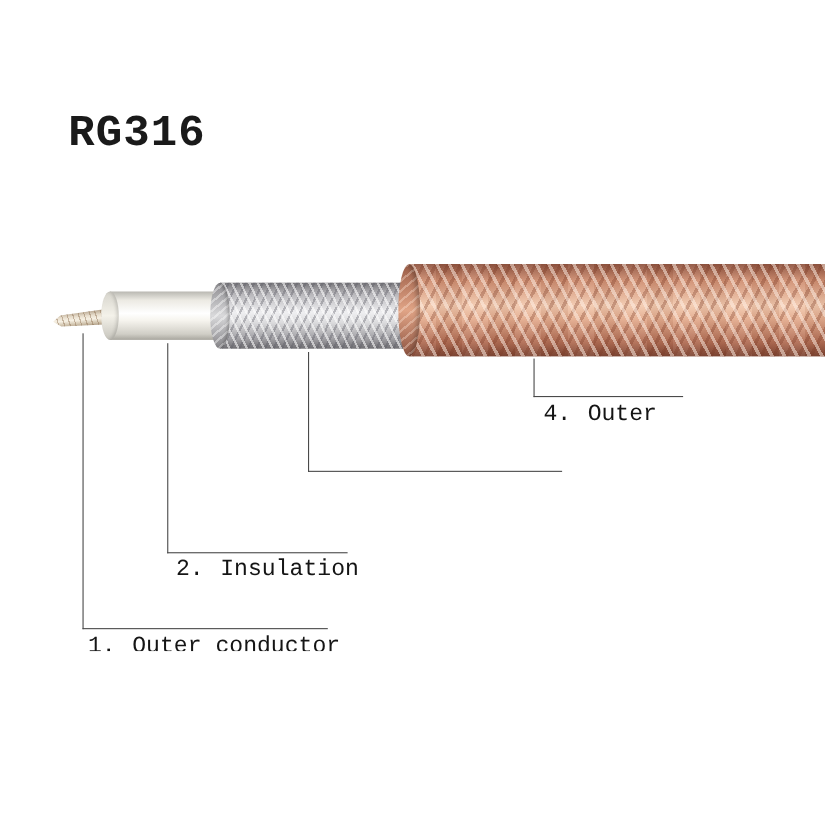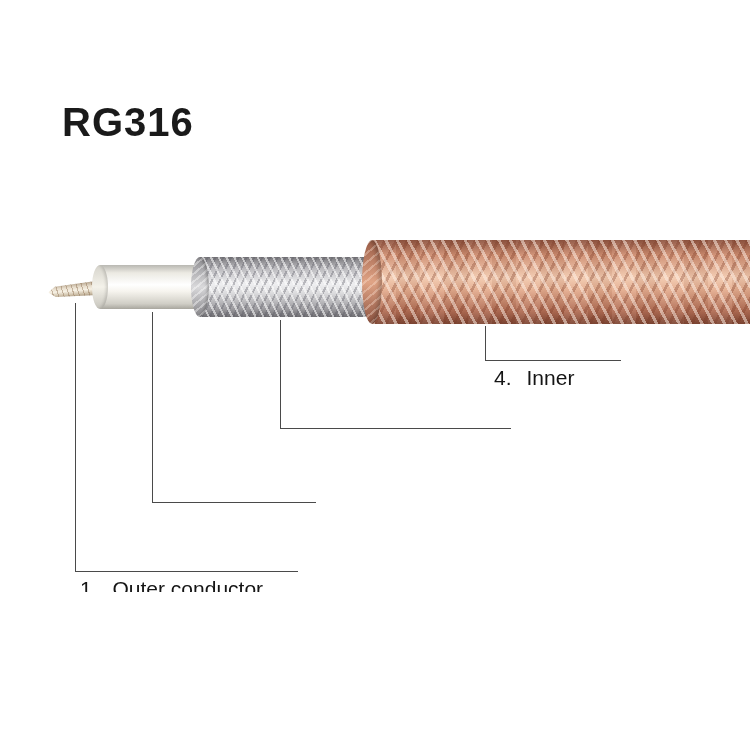--- a/index.html
+++ b/index.html
@@ -6,21 +6,21 @@
     margin: 0;
     padding: 0;
     background: #ffffff;
   }
   .canvas {
     position: relative;
     width: 750px;
     height: 592px;
     background: #ffffff;
     overflow: hidden;
-    font-family: Liberation Sans, sans-serif;
+    font-family: Liberation Mono, monospace;
   }
 
   
   .title {
     position: absolute;
     left: 62px;
     top: 100px;
     font-size: 40px;
     font-weight: 700;
     color: #1a1a1a;
@@ -136,19 +136,22 @@
 
   <div class="callout callout-1"></div>
   <div class="callout callout-2"></div>
   <div class="callout callout-3"></div>
   <div class="callout callout-4"></div>
 
   <div class="part-label label-1">
     <span class="num">1.</span><span>Outer conductor</span>
   </div>
 
+  <div class="part-label label-2">
+    <span class="num">2.</span><span>Insulation</span>
+  </div>
 
 
   <div class="part-label label-4">
-    <span class="num">4.</span><span>Inner</span>
+    <span class="num">4.</span><span>Outer</span>
   </div>
 
 </div>
 
 </body></html>

